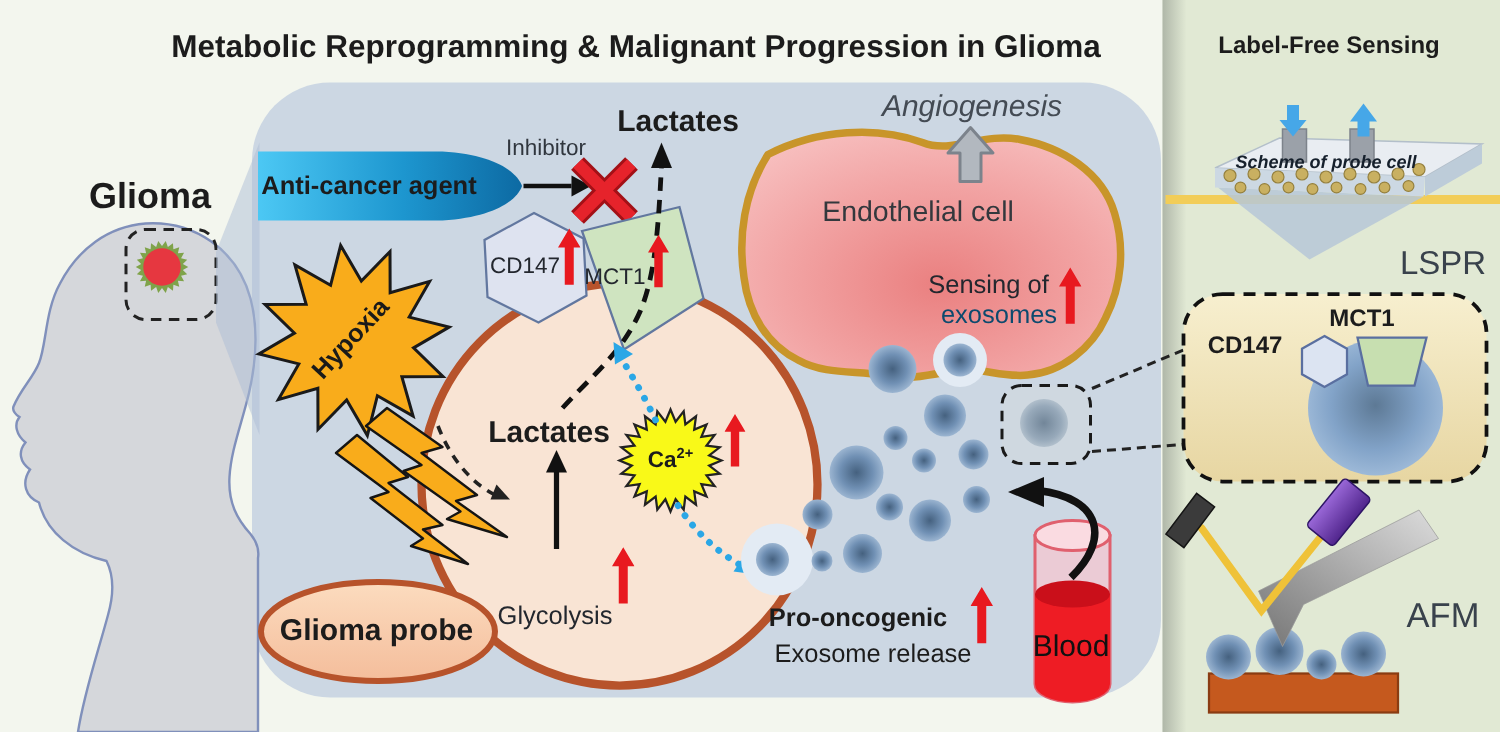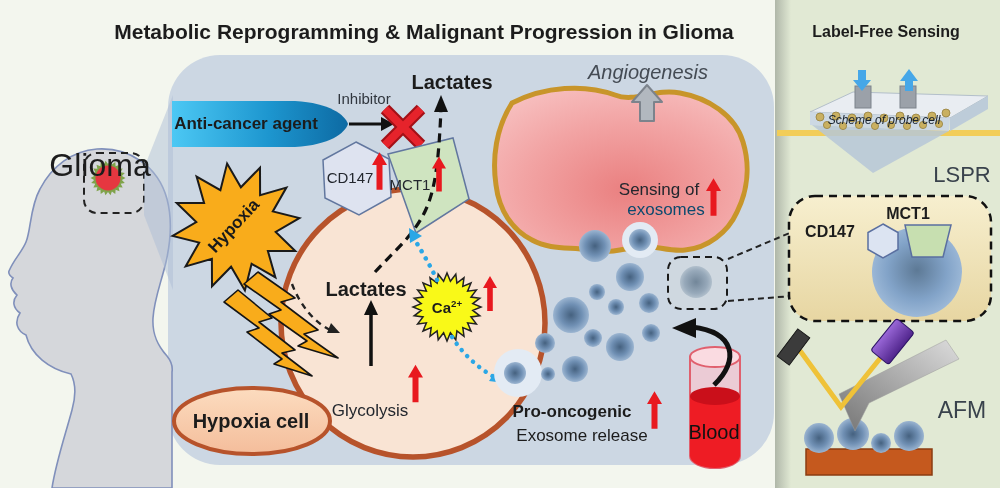--- a/index.html
+++ b/index.html
@@ -217,35 +217,36 @@
     <circle cx="909" cy="436" r="15" fill="url(#exoGrad)"></circle>
     <polygon points="946,340 959,359 869,403 855,431 839,394" fill="url(#cantGrad)" stroke="#9a9a9a" stroke-width="0.5"></polygon>
     <polyline points="801,352 841,407 886,351" fill="none" stroke="#efc238" stroke-width="5" stroke-linecap="round"></polyline>
     <rect x="786" y="330" width="15" height="34" fill="#3b3b3b" stroke="#151515" transform="rotate(37 793.5 347)"></rect>
     <rect x="881" y="321" width="23" height="41" rx="3" fill="url(#laserGrad)" stroke="#2e1566" transform="rotate(39 892.5 341.5)"></rect>
   </g>
 </svg>
 
 <div class="t" style="left:424px;top:32px;font-size:21px;font-weight:bold;">Metabolic Reprogramming &amp; Malignant Progression in Glioma</div>
 <div class="t" style="left:886px;top:32px;font-size:16px;font-weight:bold;">Label-Free Sensing</div>
-<div class="t" style="left:100px;top:131px;font-size:32px;font-weight:normal;margin-top:35px;">Glioma</div>
+<div class="t" style="left:100px;top:131px;font-size:24px;font-weight:bold;">Glioma</div>
 <div class="t" style="left:246px;top:124px;font-size:17px;font-weight:bold;">Anti-cancer agent</div>
 <div class="t" style="left:364px;top:99px;font-size:15px;color:#30363e;">Inhibitor</div>
 <div class="t" style="left:452px;top:82px;font-size:20px;font-weight:bold;">Lactates</div>
 <div class="t rot" style="left:234px;top:226px;font-size:17px;font-weight:600;color:#1a1a1a;">Hypoxia</div>
 <div class="t" style="left:350px;top:178px;font-size:15px;color:#23272e;">CD147</div>
 <div class="t" style="left:410px;top:185px;font-size:15px;color:#23272e;">MCT1</div>
 <div class="t" style="left:366px;top:289px;font-size:20px;font-weight:bold;">Lactates</div>
 <div class="t" style="left:370px;top:391px;font-size:17px;color:#23272e;margin-top:20px;">Glycolysis</div>
 <div class="t" style="left:447px;top:307px;font-size:15px;font-weight:bold;"><span>Ca</span><sup>2+</sup></div>
-<div class="t" style="left:251px;top:421px;font-size:20px;font-weight:bold;">Hypoxia cell</div>
+<div class="t" style="left:251px;top:421px;font-size:20px;font-weight:bold;">Glioma probe</div>
 <div class="t" style="left:648px;top:72px;font-size:20px;color:#444b54;font-style:italic;">Angiogenesis</div>
+<div class="t" style="left:612px;top:142px;font-size:19px;color:#33383d;">Endothelial cell</div>
 <div class="t" style="left:659px;top:190px;font-size:17px;color:#23272e;">Sensing of</div>
 <div class="t" style="left:666px;top:210px;font-size:17px;color:#0c4a6e;">exosomes</div>
 <div class="t" style="left:572px;top:412px;font-size:17px;font-weight:bold;">Pro-oncogenic</div>
 <div class="t" style="left:582px;top:436px;font-size:17px;font-weight:normal;">Exosome release</div>
 <div class="t" style="left:714px;top:432px;font-size:20px;color:#111;">Blood</div>
-<div class="t" style="left:884px;top:108px;font-size:12px;font-style:italic;font-weight:normal;color:#16202c;margin-top:12px;">Scheme of probe cell</div>
+<div class="t" style="left:884px;top:108px;font-size:12px;font-style:italic;font-weight:bold;color:#16202c;">Scheme of probe cell</div>
 <div class="t" style="left:962px;top:175px;font-size:22px;color:#39424c;">LSPR</div>
 <div class="t" style="left:830px;top:232px;font-size:16px;font-weight:bold;">CD147</div>
 <div class="t" style="left:908px;top:214px;font-size:16px;font-weight:bold;">MCT1</div>
 <div class="t" style="left:962px;top:410px;font-size:23px;color:#39424c;">AFM</div>
 </div>
 
 </body></html>

